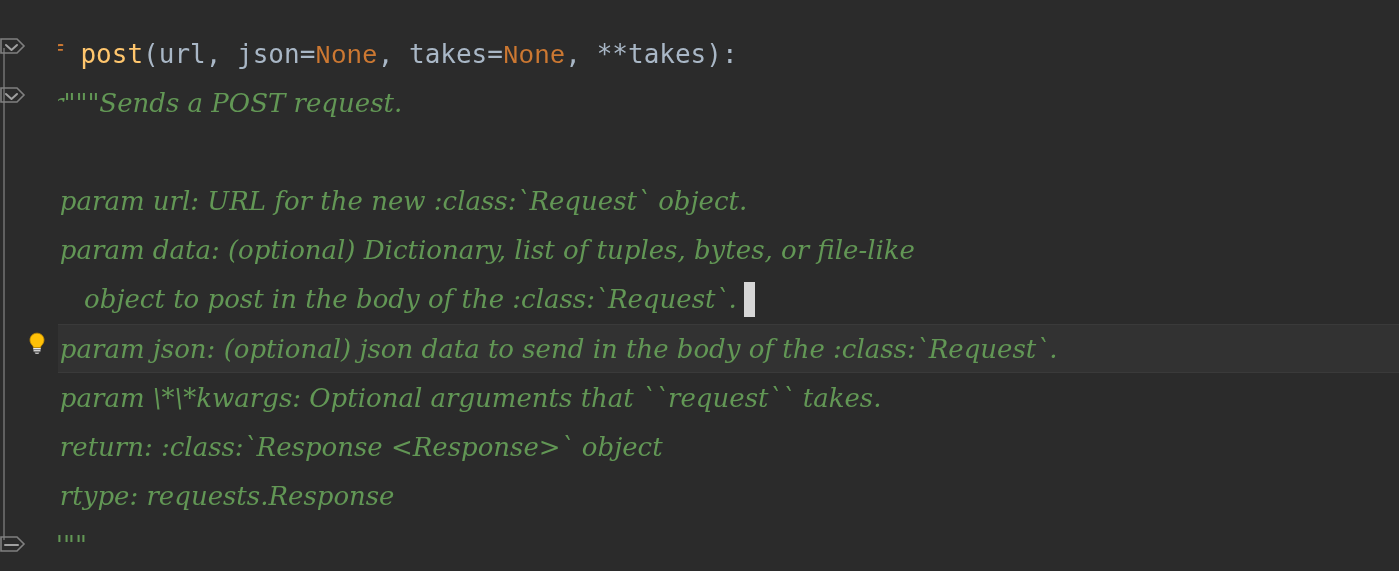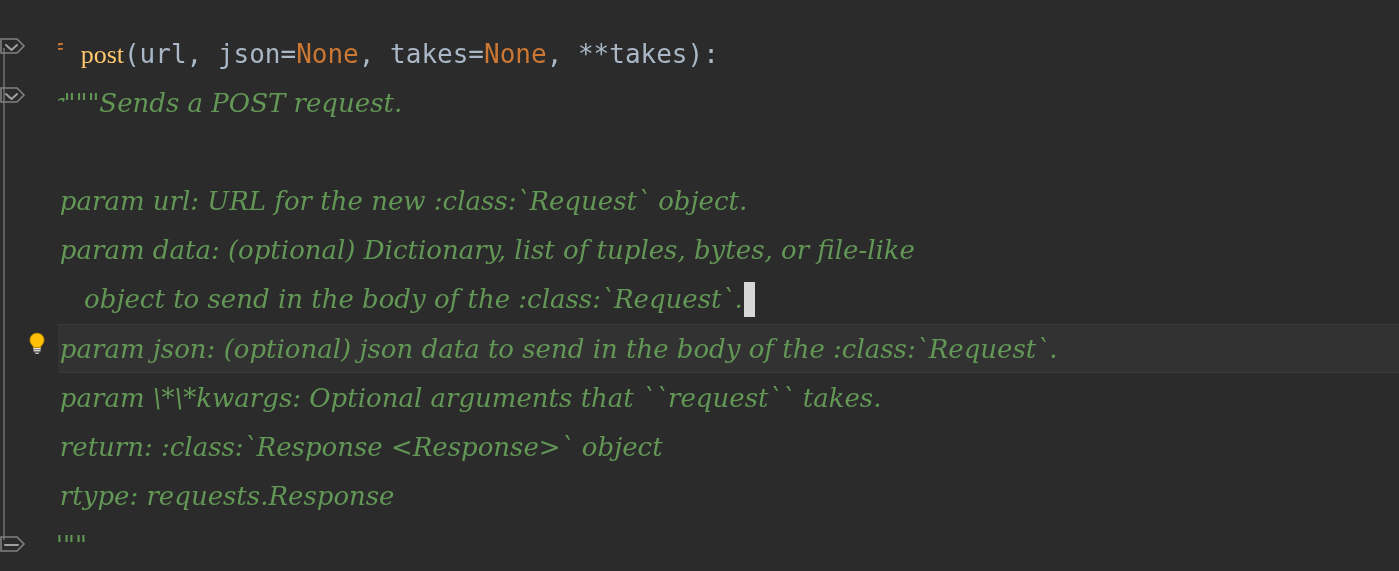--- a/index.html
+++ b/index.html
@@ -83,22 +83,22 @@
 
   
   .line.current {
     background: #323232;
     border-top: 1px solid #3a3a3a;
     border-bottom: 1px solid #3a3a3a;
     box-sizing: border-box;
   }
 
   
-  .kw      { color: #cc7832; }       
-  .fn      { color: #ffc66d; font-family: Liberation Serif, serif; }       
+  .kw      { color: #cc7832; font-family: Liberation Mono, monospace; }       
+  .fn      { color: #ffc66d; }       
   .plain   { color: #a9b7c6; }       
   .doc     {
     color: #629755;
     font-style: italic;
     font-family: "DejaVu Serif", serif;
   }
 
   
   .caret {
     position: absolute;
@@ -113,21 +113,21 @@
 <body>
 
 <div id="editor">
 
   <div id="code">
       <div class="line" style="top: 30px;"><span class="txt"><span class="kw">def</span><span class="plain"> </span><span class="fn">post</span><span class="plain">(url, json=</span><span class="kw">None</span><span class="plain">, takes=</span><span class="kw">None</span><span class="plain">, **takes):</span></span></div>
       <div class="line" style="top: 79px;"><span class="txt"><span class="doc">    r"""Sends a POST request.</span></span></div>
       <div class="line" style="top: 128px;"><span class="txt"><span class="doc"></span></span></div>
       <div class="line" style="top: 177px;"><span class="txt"><span class="doc">    :param url: URL for the new :class:`Request` object.</span></span></div>
       <div class="line" style="top: 226px;"><span class="txt"><span class="doc">    :param data: (optional) Dictionary, list of tuples, bytes, or file-like</span></span></div>
-      <div class="line" style="top: 275px;"><span class="txt"><span class="doc">        object to send in the body of the :class:`Request`.</span></span><span class="caret" style="left: 743.719px;"></span></div>
+      <div class="line" style="top: 275px;"><span class="txt"><span class="doc">        object to post in the body of the :class:`Request`.</span></span><span class="caret" style="left: 743.719px;"></span></div>
       <div class="line current" style="top: 324px;"><span class="txt"><span class="doc">    :param json: (optional) json data to send in the body of the :class:`Request`.</span></span></div>
       <div class="line" style="top: 374px;"><span class="txt"><span class="doc">    :param \*\*kwargs: Optional arguments that ``request`` takes.</span></span></div>
       <div class="line" style="top: 423px;"><span class="txt"><span class="doc">    :return: :class:`Response &lt;Response&gt;` object</span></span></div>
       <div class="line" style="top: 472px;"><span class="txt"><span class="doc">    :rtype: requests.Response</span></span></div>
       <div class="line" style="top: 521px;"><span class="txt"><span class="doc">    """</span></span></div>
     </div>
 
   <div id="gutter">
     <div class="fold-line" style="top: 48px; height: 492px;"></div>
   <div class="fold-handle" style="top: 38px;">

